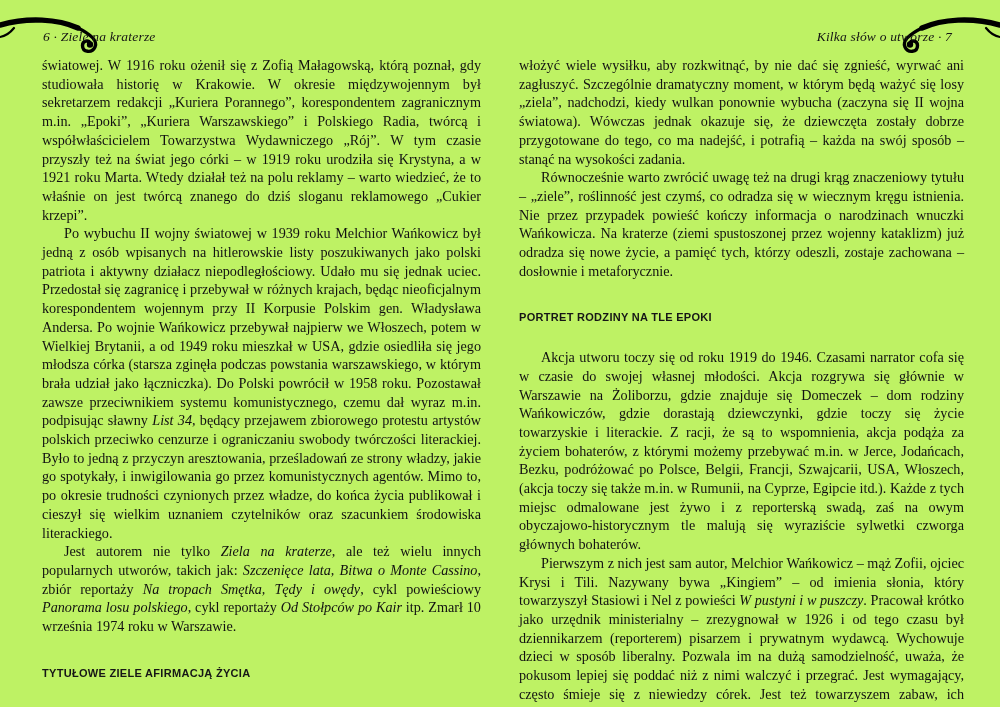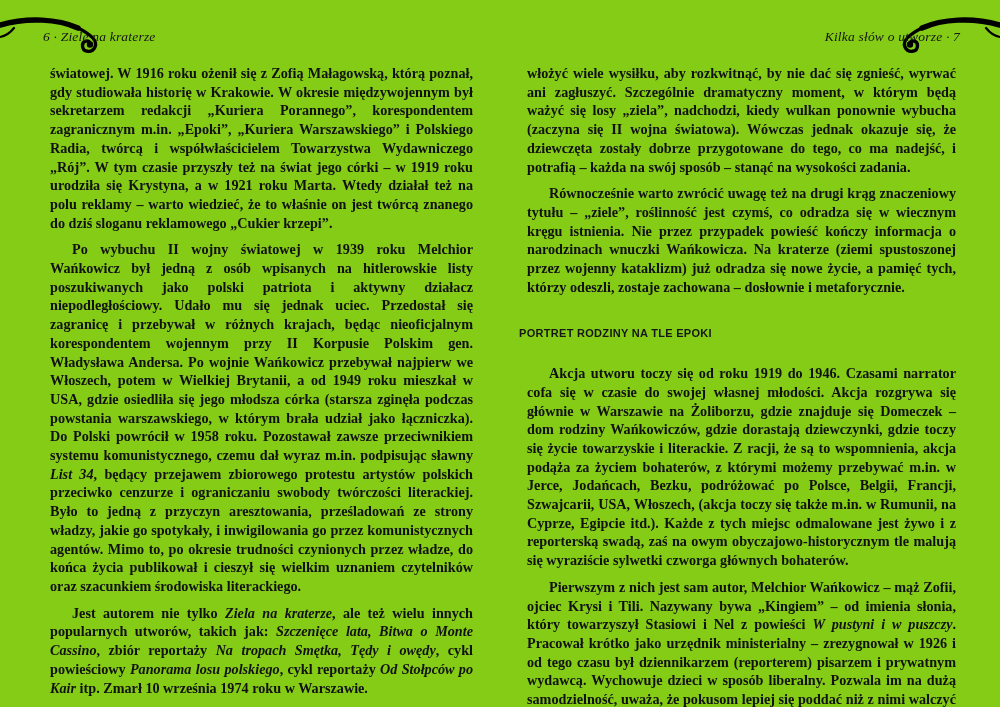--- a/index.html
+++ b/index.html
@@ -4,54 +4,54 @@
 <style>
   html, body { margin: 0; padding: 0; }
   body {
     width: 1000px; height: 707px;
     background: #e8e8e8;
     font-family: "Liberation Serif", serif;
   }
   .spread {
     position: relative;
     width: 1000px; height: 707px;
-    background: #84cc16;
+    background: #bef264;
     color: #121212;
     overflow: hidden;
   }
   .running-header {
     position: absolute;
     top: 29px;
     font-style: italic;
     font-size: 13.5px;
     letter-spacing: 0.2px;
     color: #141414;
     white-space: nowrap;
   }
   .running-header.left { left: 43px; }
-  .running-header.right { right: 40px; text-align: center; }
+  .running-header.right { right: 48px; text-align: center; }
   .flourish {
     position: absolute;
     top: 16px;
     width: 112px; height: 42px;
   }
   .flourish.left { left: 0; }
   .flourish.right { right: 0; transform: scaleX(-1); }
   .page-body {
     position: absolute;
     top: 56px;
     text-align: justify;
     font-size: 14.2px;
     line-height: 18.7px;
     color: #111111;
     hyphens: auto;
   }
   .page-body.left  { left: 42px;  width: 439px; }
   .page-body.right { left: 519px; width: 445px; }
-  .page-body p { margin: 8px; font-weight: bold; }
+  .page-body p { margin: 0; }
   .page-body p.indent { text-indent: 22px; }
   .section-heading {
     font-family: "Liberation Sans", sans-serif;
     font-weight: 600;
     font-size: 11px;
     letter-spacing: 0.3px;
     color: #161616;
     text-align: left;
     margin: 28px 0 21px 0;
   }
@@ -75,20 +75,21 @@
     <circle cx="90" cy="28.5" r="3.2" fill="#000"></circle>
   </svg>
 
   <div class="running-header left">6 · Ziele na kraterze</div>
   <div class="running-header right">Kilka słów o utworze · 7</div>
 
   <div class="page-body left">
       <p class=""><span>światowej. W 1916 roku ożenił się z Zofią Małagowską, którą poznał, gdy studiowała historię w Krakowie. W okresie międzywojennym był sekretarzem redakcji „Kuriera Porannego”, korespondentem zagranicznym m.in. „Epoki”, „Kuriera Warszawskiego” i Polskiego Radia, twórcą i współwłaścicielem Towarzystwa Wydawniczego „Rój”. W tym czasie przyszły też na świat jego córki – w 1919 roku urodziła się Krystyna, a w 1921 roku Marta. Wtedy działał też na polu reklamy – warto wiedzieć, że to właśnie on jest twórcą znanego do dziś sloganu reklamowego „Cukier krzepi”.</span></p>
       <p class="indent"><span>Po wybuchu II wojny światowej w 1939 roku Melchior Wańkowicz był jedną z osób wpisanych na hitlerowskie listy poszukiwanych jako polski patriota i aktywny działacz niepodległościowy. Udało mu się jednak uciec. Przedostał się zagranicę i przebywał w różnych krajach, będąc nieoficjalnym korespondentem wojennym przy II Korpusie Polskim gen. Władysława Andersa. Po wojnie Wańkowicz przebywał najpierw we Włoszech, potem w Wielkiej Brytanii, a od 1949 roku mieszkał w USA, gdzie osiedliła się jego młodsza córka (starsza zginęła podczas powstania warszawskiego, w którym brała udział jako łączniczka). Do Polski powrócił w 1958 roku. Pozostawał zawsze przeciwnikiem systemu komunistycznego, czemu dał wyraz m.in. podpisując sławny </span><span class="italic-run">List 34</span><span>, będący przejawem zbiorowego protestu artystów polskich przeciwko cenzurze i ograniczaniu swobody twórczości literackiej. Było to jedną z przyczyn aresztowania, prześladowań ze strony władzy, jakie go spotykały, i inwigilowania go przez komunistycznych agentów. Mimo to, po okresie trudności czynionych przez władze, do końca życia publikował i cieszył się wielkim uznaniem czytelników oraz szacunkiem środowiska literackiego.</span></p>
       <p class="indent"><span>Jest autorem nie tylko </span><span class="italic-run">Ziela na kraterze</span><span>, ale też wielu innych popularnych utworów, takich jak: </span><span class="italic-run">Szczenięce lata, Bitwa o Monte Cassino</span><span>, zbiór reportaży </span><span class="italic-run">Na tropach Smętka, Tędy i owędy</span><span>, cykl powieściowy </span><span class="italic-run">Panorama losu polskiego</span><span>, cykl reportaży </span><span class="italic-run">Od Stołpców po Kair</span><span> itp. Zmarł 10 września 1974 roku w Warszawie.</span></p>
+      <h2 class="section-heading">TYTUŁOWE ZIELE AFIRMACJĄ ŻYCIA</h2>
       <p class="indent"><span class="italic-run">Ziele na kraterze</span><span> jest utworem mającym cechy wielu gatunków literackich. Przede wszystkim to literacka opowieść o cechach autobiograficznych i pamiętnikarskich, bazująca i czerpiąca z życia rodziny pisarza, ale nie należy jej traktować jako zbioru faktów, gdyż wielokrotnie idealizuje je i dostosowuje do potrzeb przyjętej fabuły. Znajdziemy tutaj elementy powieści historycznej, pamiętnika czy nawet przewodnika po okresie dwudziestolecia międzywojennego. Utwór poświęcony jest głównie córkom Wańkowicza, ich losy zaś stanowią klucz do interpretacji symbolicznego znaczenia tytułu utworu. Krystyna i Marta są tytułowym „zielem”, które wyrasta na „kraterze” – który należy rozumieć bardziej dosłownie jako Polskę w danym, ciężkim momencie historycznym, w ujęciu metaforycznym zaś jako przeszłość ojczyzny, jej trudną historię, z której wynika równie trudna teraźniejszość. Takie ziele musi</span></p>
     </div>
   <div class="page-body right">
       <p class=""><span>włożyć wiele wysiłku, aby rozkwitnąć, by nie dać się zgnieść, wyrwać ani zagłuszyć. Szczególnie dramatyczny moment, w którym będą ważyć się losy „ziela”, nadchodzi, kiedy wulkan ponownie wybucha (zaczyna się II wojna światowa). Wówczas jednak okazuje się, że dziewczęta zostały dobrze przygotowane do tego, co ma nadejść, i potrafią – każda na swój sposób – stanąć na wysokości zadania.</span></p>
       <p class="indent"><span>Równocześnie warto zwrócić uwagę też na drugi krąg znaczeniowy tytułu – „ziele”, roślinność jest czymś, co odradza się w wiecznym kręgu istnienia. Nie przez przypadek powieść kończy informacja o narodzinach wnuczki Wańkowicza. Na kraterze (ziemi spustoszonej przez wojenny kataklizm) już odradza się nowe życie, a pamięć tych, którzy odeszli, zostaje zachowana – dosłownie i metaforycznie.</span></p>
       <h2 class="section-heading">PORTRET RODZINY NA TLE EPOKI</h2>
       <p class="indent"><span>Akcja utworu toczy się od roku 1919 do 1946. Czasami narrator cofa się w czasie do swojej własnej młodości. Akcja rozgrywa się głównie w Warszawie na Żoliborzu, gdzie znajduje się Domeczek – dom rodziny Wańkowiczów, gdzie dorastają dziewczynki, gdzie toczy się życie towarzyskie i literackie. Z racji, że są to wspomnienia, akcja podąża za życiem bohaterów, z którymi możemy przebywać m.in. w Jerce, Jodańcach, Bezku, podróżować po Polsce, Belgii, Francji, Szwajcarii, USA, Włoszech, (akcja toczy się także m.in. w Rumunii, na Cyprze, Egipcie itd.). Każde z tych miejsc odmalowane jest żywo i z reporterską swadą, zaś na owym obyczajowo-historycznym tle malują się wyraziście sylwetki czworga głównych bohaterów.</span></p>
       <p class="indent"><span>Pierwszym z nich jest sam autor, Melchior Wańkowicz – mąż Zofii, ojciec Krysi i Tili. Nazywany bywa „Kingiem” – od imienia słonia, który towarzyszył Stasiowi i Nel z powieści </span><span class="italic-run">W pustyni i w puszczy</span><span>. Pracował krótko jako urzędnik ministerialny – zrezygnował w 1926 i od tego czasu był dziennikarzem (reporterem) pisarzem i prywatnym wydawcą. Wychowuje dzieci w sposób liberalny. Pozwala im na dużą samodzielność, uważa, że pokusom lepiej się poddać niż z nimi walczyć i przegrać. Jest wymagający, często śmieje się z niewiedzy córek. Jest też towarzyszem zabaw, ich animatorem, uwielbia robić psikusy. Jego sposób wychowania ma sprawić, że córki staną się silnym zielem. Jest bardzo związany z dziećmi, widać to podczas wojny, kiedy są rozłączeni. To także szczegółowy kronikarz rodzinnych losów.</span></p>
     </div>
 

